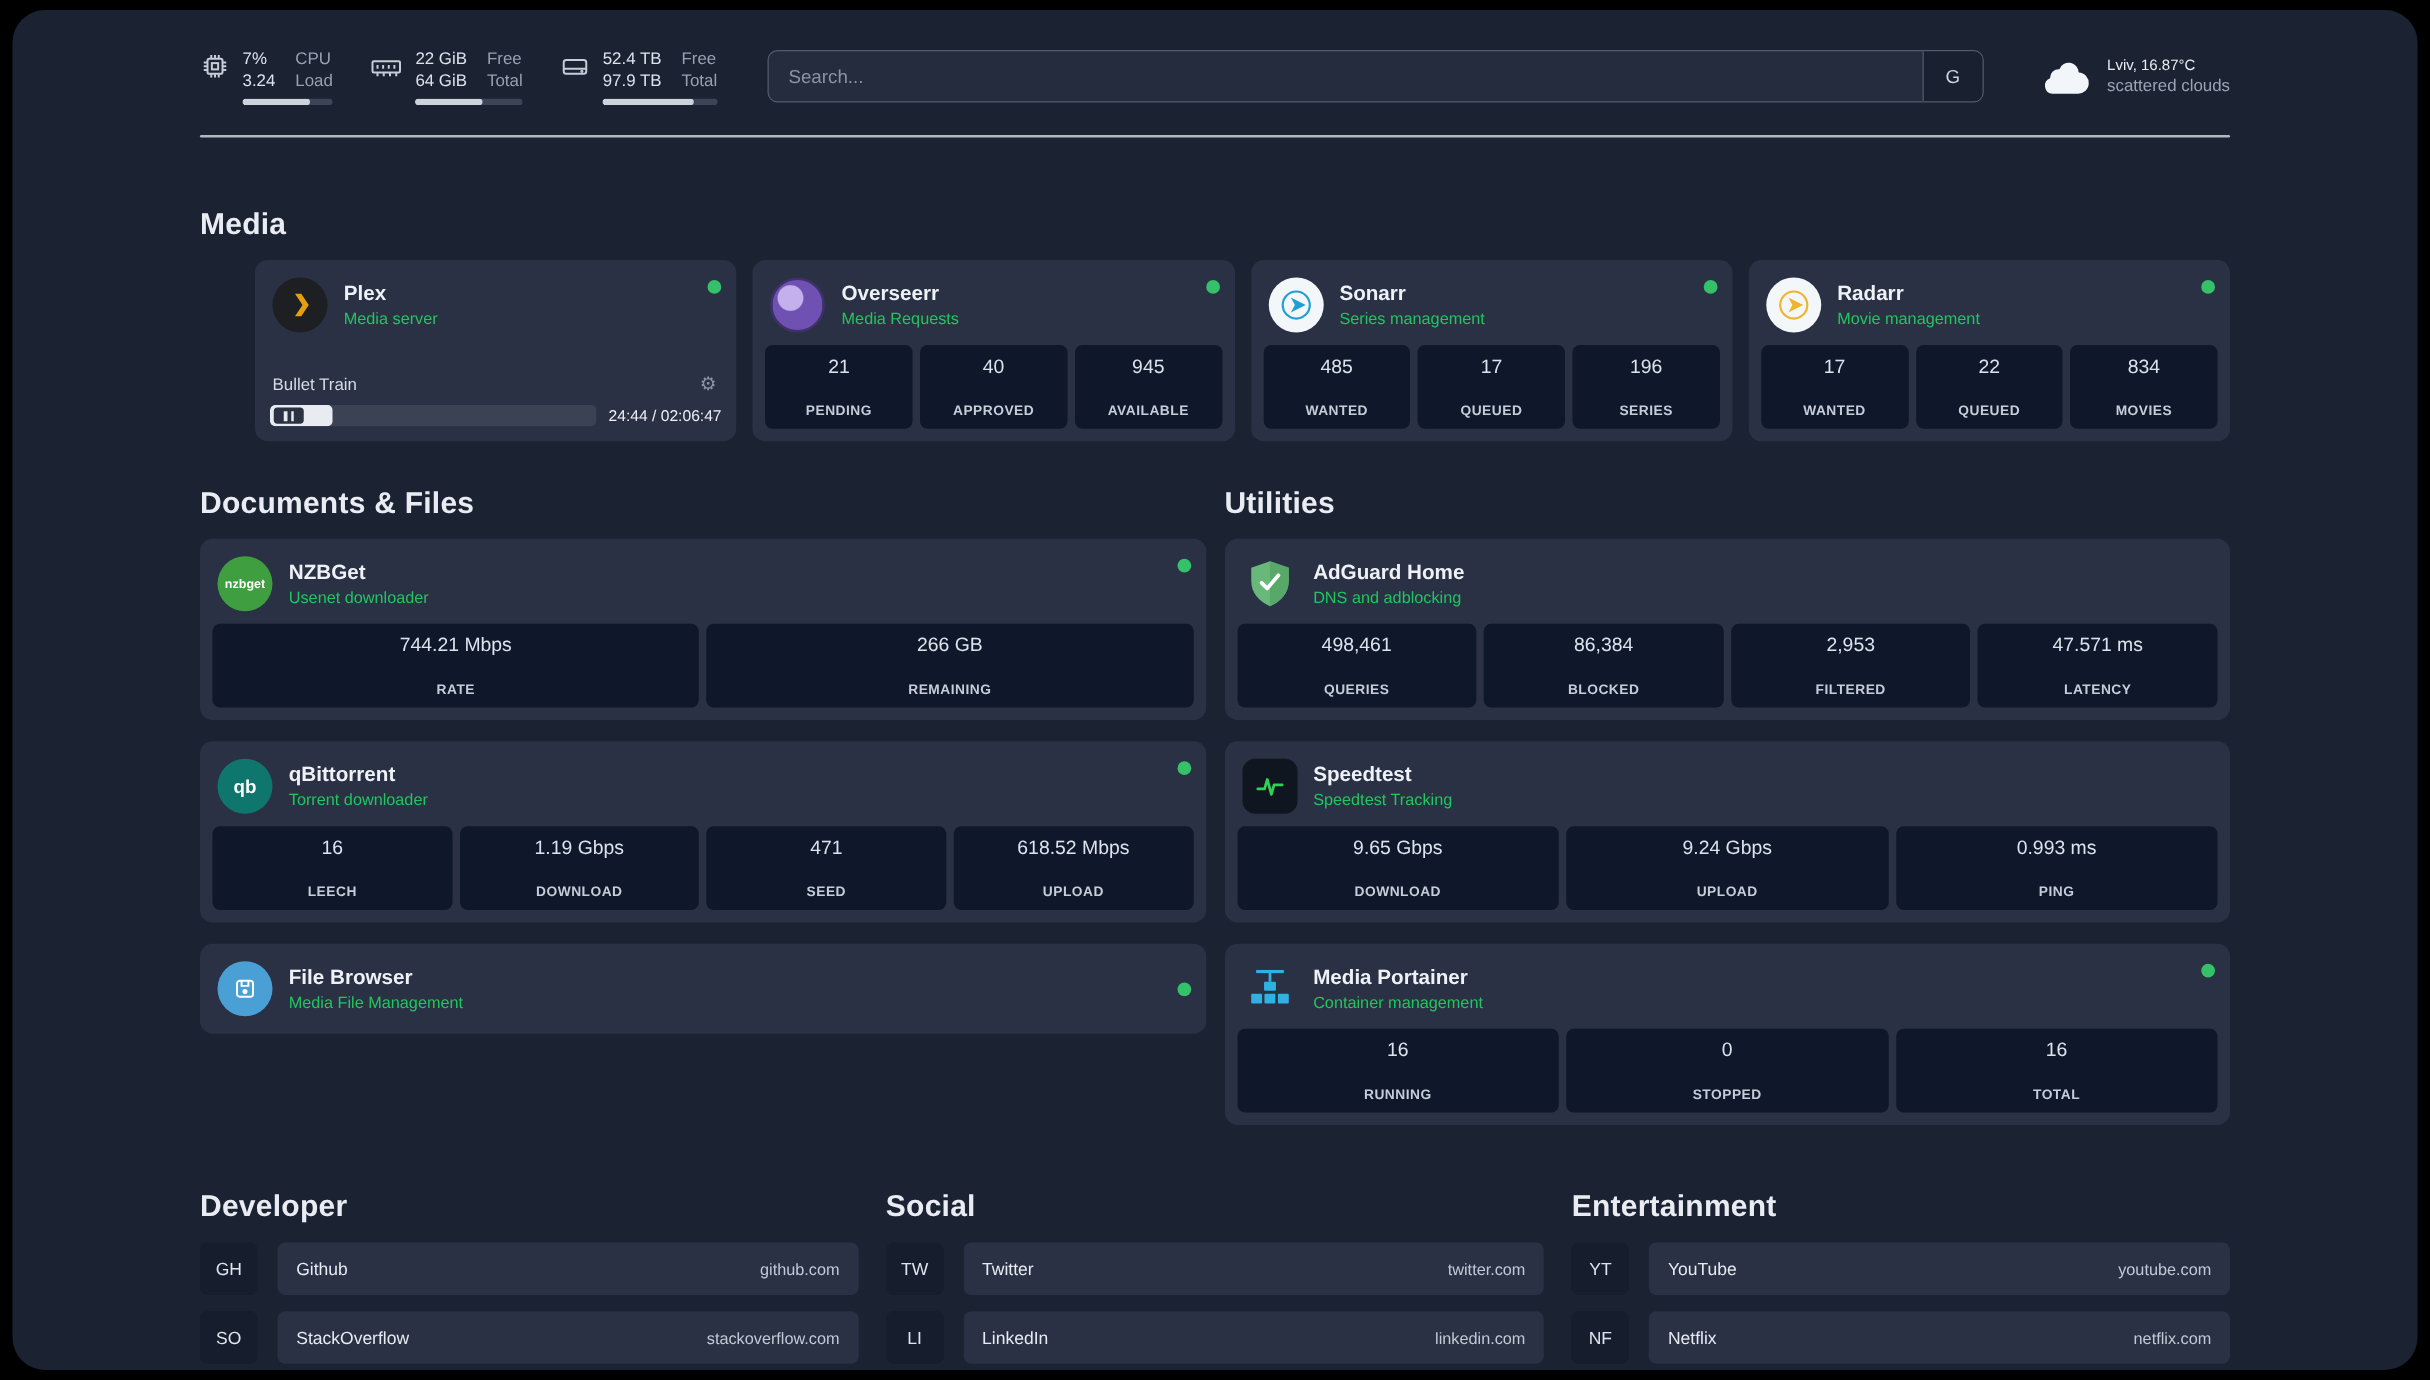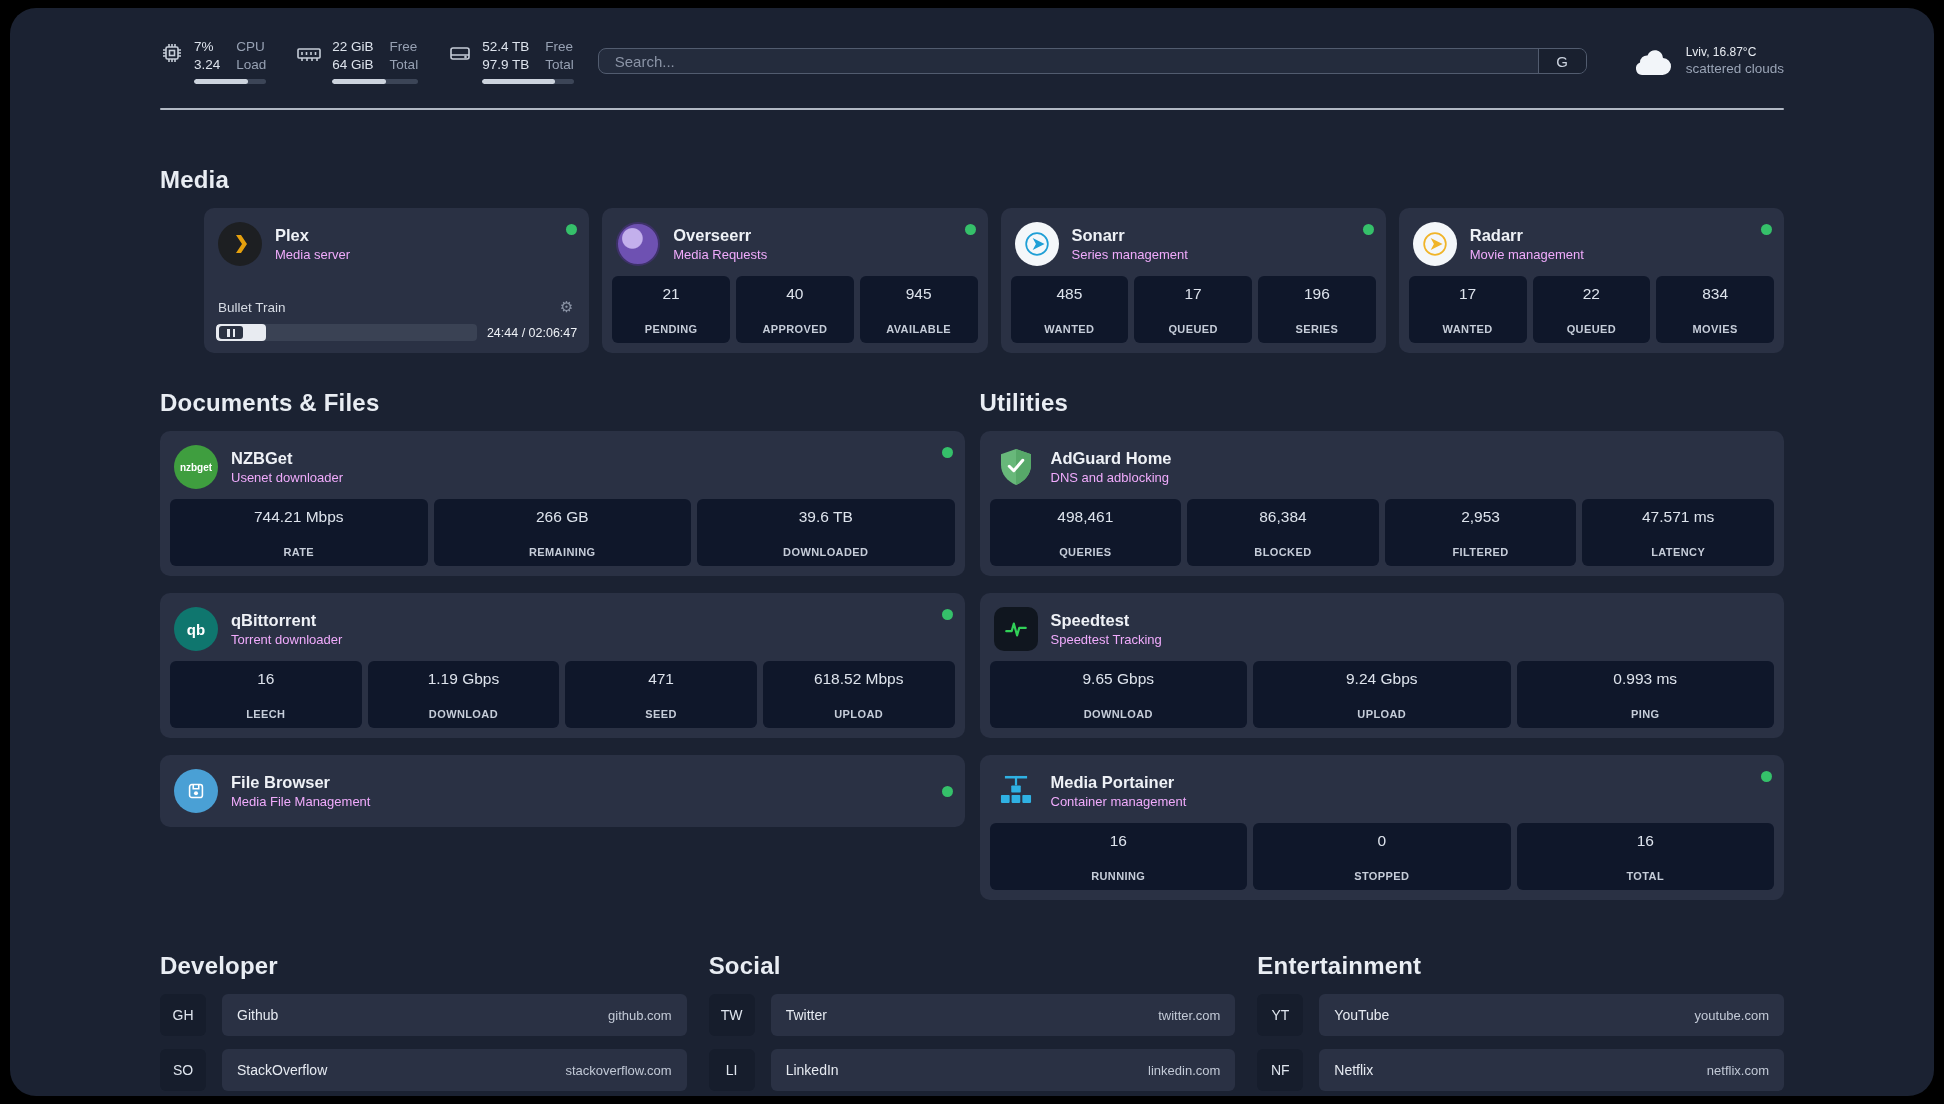--- a/index.html
+++ b/index.html
@@ -21,21 +21,21 @@
   .sys-item { display:flex; gap:10px; align-items:flex-start; }
   .sys-icon { margin-top:3px; flex:none; }
   .sys-block { display:flex; flex-direction:column; }
   .sys-vals { display:flex; gap:16px; }
   .sys-col { display:flex; flex-direction:column; line-height:1.3; font-size:13.5px; }
   .sys-col.values { color:#dde3ec; }
   .sys-col.labels { color:#97a1b3; }
   .sys-bar { margin-top:6px; height:5px; border-radius:3px; background:#3c4557; overflow:hidden; }
   .sys-fill { height:100%; background:#ccd3dd; border-radius:3px; }
 
-  .search { flex:1; margin:0 44px 0 24px; max-width:1000px; height:26px;
+  .search { flex:1; margin:0 44px 0 40px; max-width:1000px; height:42px;
     display:flex; align-items:stretch; background:#242c3d;
     border:1px solid #525c6f; border-radius:8px; overflow:hidden; }
   .search input { flex:1; border:none; background:transparent; outline:none;
     color:#dfe4ec; font-size:15px; padding:0 16px; font-family:"Liberation Sans",sans-serif; }
   .search input::placeholder { color:#8b94a6; }
   .search-btn { width:48px; background:#19202f; border:none; border-left:1px solid #525c6f;
     color:#cdd4e0; font-size:15px; display:flex; align-items:center; justify-content:center; cursor:pointer; }
 
   .weather { margin-left:auto; display:flex; align-items:center; gap:13px; }
   .weather-text { display:flex; flex-direction:column; line-height:1.35; }
@@ -52,21 +52,21 @@
   .card { background:#2a3144; border-radius:10px; padding:10px 10px 10px;
     display:flex; flex-direction:column; min-height:128px; position:relative; cursor:pointer; }
   .card.short { min-height:0; }
   .card-head { display:flex; align-items:center; gap:13px; padding:4px 6px 10px 4px; }
   .icon-badge { width:44px; height:44px; flex:none; border-radius:50%;
     display:flex; align-items:center; justify-content:center; }
   .icon-badge.square { border-radius:10px; }
   .icon-badge.plain { background:transparent; }
   .card-titles { display:flex; flex-direction:column; line-height:1.25; }
   .card-title { font-size:16.5px; font-weight:600; color:#eef1f6; }
-  .card-desc { font-size:13px; color:#f0abfc; margin-top:2px; }
+  .card-desc { font-size:13px; color:#22c55e; margin-top:2px; }
   .status-dot { position:absolute; right:12px; top:16px; width:11px; height:11px;
     border-radius:50%; background:#35c06a; }
 
   .stats { display:flex; gap:6px; margin-top:auto; }
   .stat { flex:1; background:#0f172a; border-radius:6px; text-align:center; padding:9px 4px 8px; }
   .stat-value { font-size:15.5px; color:#dde3ec; }
   .stat-label { font-size:11px; font-weight:700; color:#c6cdd9; letter-spacing:.4px; margin-top:20px; }
 
   
   .np-row { display:flex; align-items:center; justify-content:space-between;
@@ -339,24 +339,20 @@
             <span class="status-dot"></span>
             <div class="stats">
               <div class="stat">
                 <div class="stat-value">744.21 Mbps</div>
                 <div class="stat-label">RATE</div>
               </div>
               <div class="stat">
                 <div class="stat-value">266 GB</div>
                 <div class="stat-label">REMAINING</div>
               </div>
-              <div class="stat">
-                <div class="stat-value">39.6 TB</div>
-                <div class="stat-label">DOWNLOADED</div>
-              </div>
             </div>
           </div>
 
           <div class="card">
             <div class="card-head">
               <span class="icon-badge" style="background:#0f766e;">
                 <span style="font-size:15px;color:#fff;font-weight:700;">qb</span>
               </span>
               <div class="card-titles">
                 <span class="card-title">qBittorrent</span>

